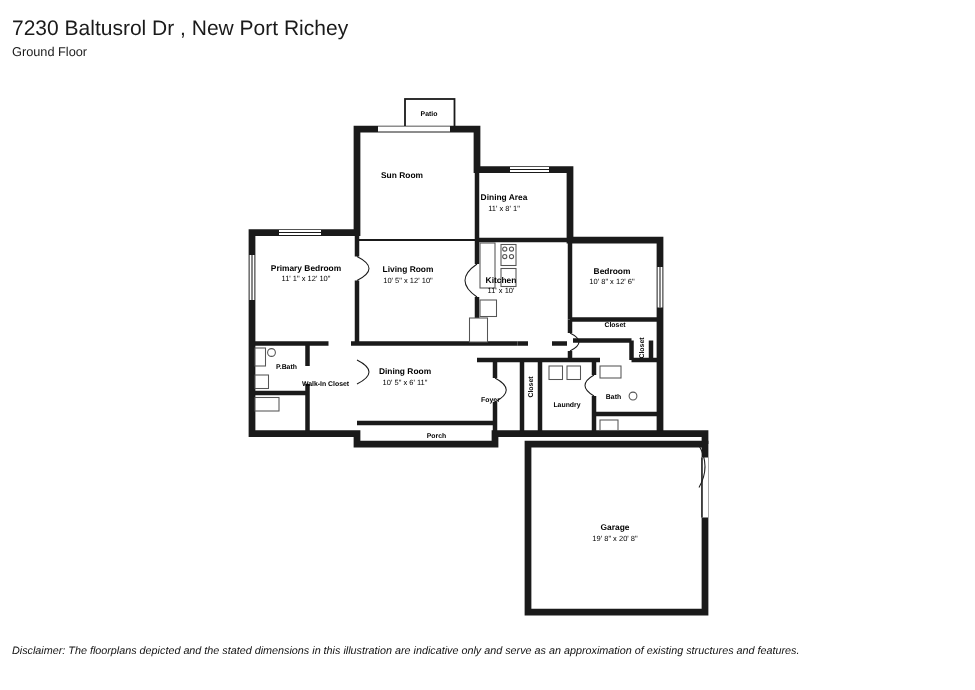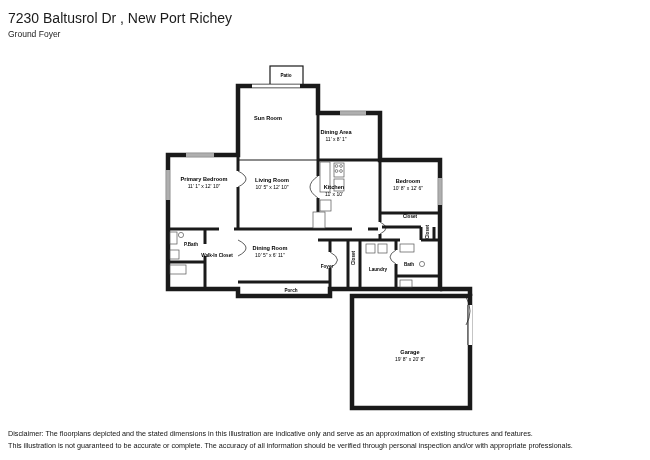--- a/index.html
+++ b/index.html
@@ -35,20 +35,21 @@
     top: 0;
     width: 650px;
     height: 430px;
   }
   .disclaimer {
     position: absolute;
     left: 8px;
     top: 428px;
     width: 600px;
     line-height: 1.7;
+    font-style: italic;
   }
   .disclaimer div {
     font-size: 7.2px;
     color: #111111;
   }
   
   .rlabel {
     position: absolute;
     text-align: center;
     transform: translate(-50%, -50%);
@@ -71,21 +72,21 @@
   .rlabel.small .name { font-size: 4.6px; }
   .rlabel.vert {
     transform: translate(-50%, -50%) rotate(-90deg);
   }
 </style>
 </head>
 <body>
 
 <div class="header">
   <div class="addr">7230 Baltusrol Dr , New Port Richey</div>
-  <div class="floor">Ground Foyer</div>
+  <div class="floor">Ground Floor</div>
 </div>
 
 <div class="plan">
   <svg width="650" height="430" viewBox="0 0 650 430">
 
     <g>
 
       <rect x="270" y="66" width="33" height="20" fill="#ffffff" stroke="#1a1a1a" stroke-width="1.2"></rect>
 
       <path d="M 238 86 L 318 86 L 318 160 L 238 160 Z" fill="#ffffff" stroke="#1a1a1a" stroke-width="1.2"></path>
@@ -283,14 +284,13 @@
       </div>
       <div class="rlabel" style="left: 410px; top: 356px;">
         <span class="name">Garage</span>
         <span class="dims">19' 8" x 20' 8"</span>
       </div>
     </div>
 </div>
 
 <div class="disclaimer">
   <div>Disclaimer: The floorplans depicted and the stated dimensions in this illustration are indicative only and serve as an approximation of existing structures and features.</div>
-  <div>This illustration is not guaranteed to be accurate or complete. The accuracy of all information should be verified through personal inspection and/or with appropriate professionals.</div>
 </div>
 
 </body></html>

